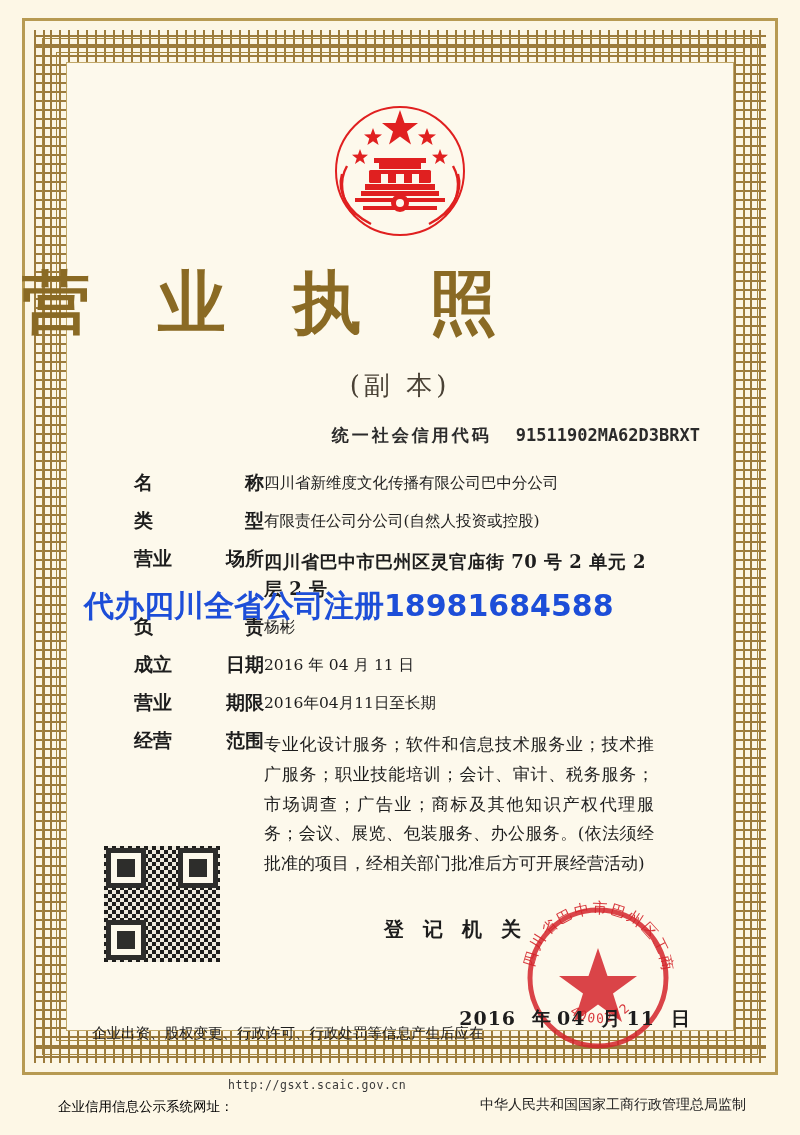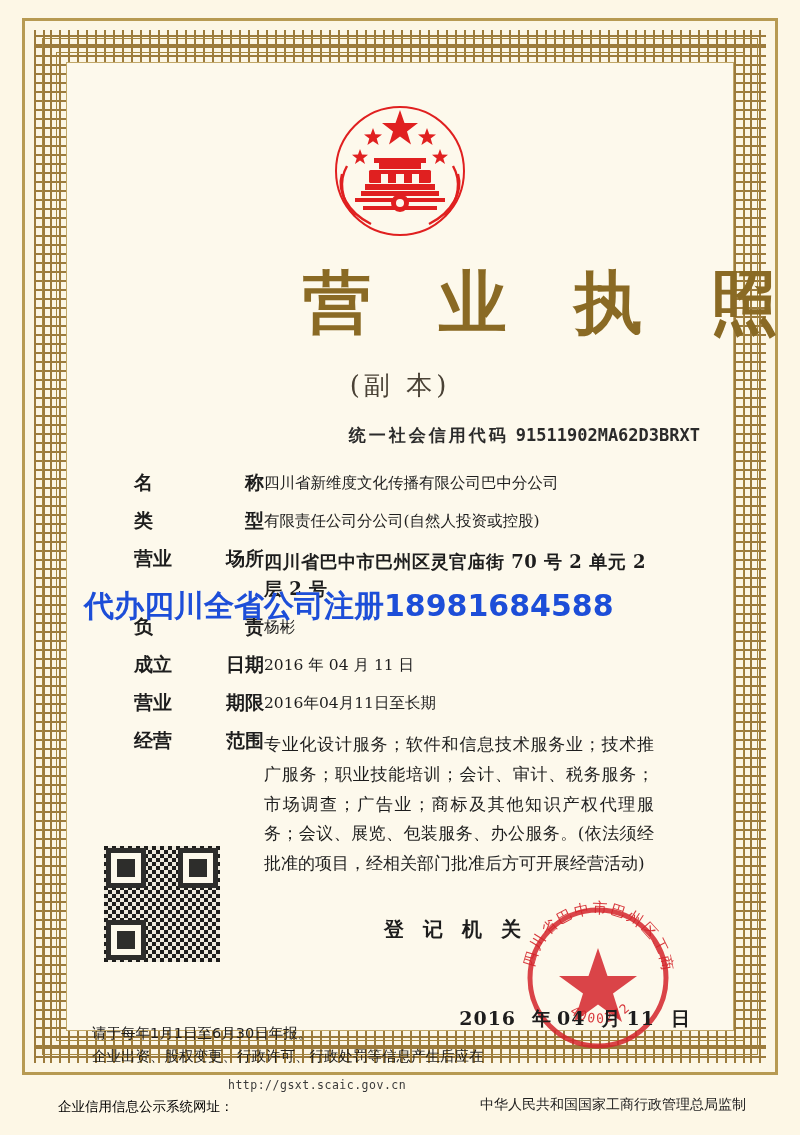--- a/index.html
+++ b/index.html
@@ -77,21 +77,21 @@
     width: 150px;
     height: 150px;
   }
 
   
   .title {
     position: absolute;
     top: 268px;
     left: 0;
     width: 100%;
-    text-align: right;
+    text-align: left;
     font-family: "DejaVu Serif", "Liberation Serif", serif;
     font-weight: bold;
     font-size: 68px;
     letter-spacing: 22px;
     text-indent: 22px;
     color: #8a6a24;
     line-height: 1;
   }
   .subtitle {
     position: absolute;
@@ -115,21 +115,21 @@
     font-weight: bold;
     color: #2b2b2b;
     letter-spacing: 1px;
     white-space: nowrap;
   }
   .credit-line .label { letter-spacing: 3px; }
   .credit-line .value {
     font-family: "DejaVu Sans Mono", "Liberation Mono", monospace;
     font-weight: bold;
     letter-spacing: 0px;
-    margin-left: 7px;
+    margin-left: 24px;
   }
 
   
   .fields {
     position: absolute;
     left: 134px;
     top: 470px;
     width: 520px;
   }
   .row {
@@ -426,21 +426,20 @@
         <textPath href="#sealBotArc" startOffset="28%">4000272</textPath>
       </text>
     </svg>
   </div>
 
   <div class="datebar">
     <b>2016</b><span class="u">年</span><b>04</b><span class="u">月</span><b>11</b><span class="u">日</span>
   </div>
 
   <div class="notice">
-    <div>请于每年1月1日至6月30日年报。</div>
     <div>企业出资、股权变更、行政许可、行政处罚等信息产生后应在</div>
   </div>
 
   <div class="gsxt-url">http://gsxt.scaic.gov.cn</div>
   <div class="bottom-left">企业信用信息公示系统网址：</div>
   <div class="bottom-right">中华人民共和国国家工商行政管理总局监制</div>
 
 </div>
 
 </body></html>

